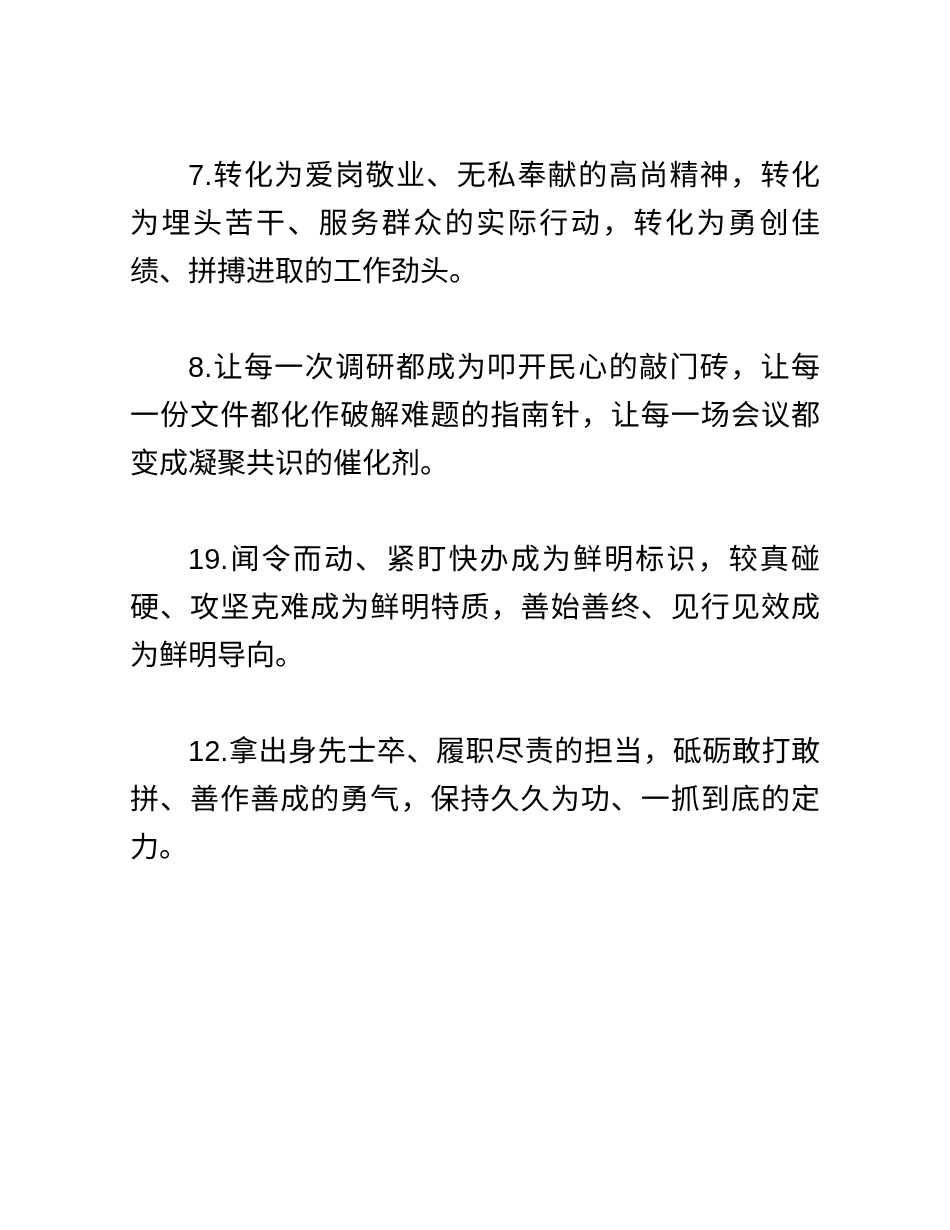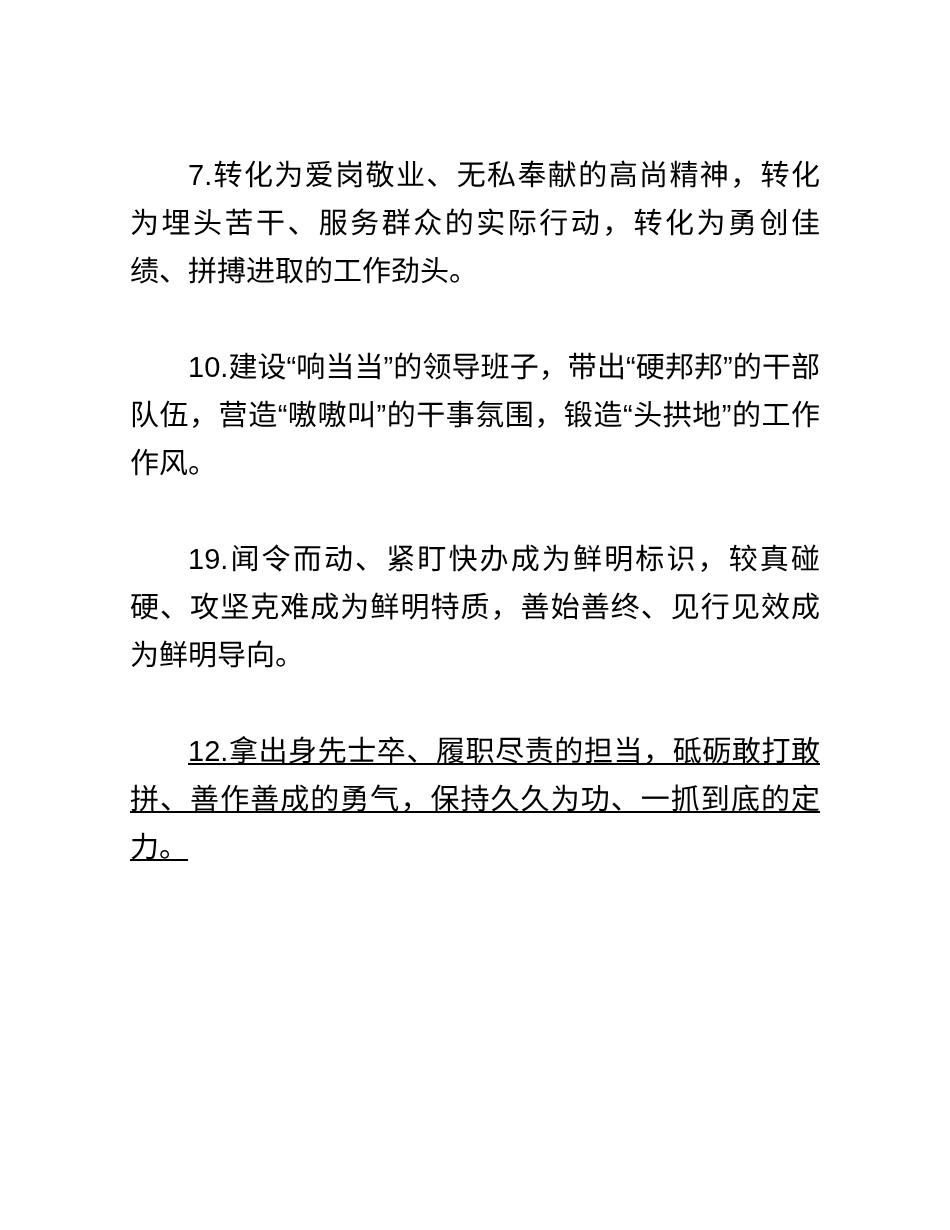--- a/index.html
+++ b/index.html
@@ -35,33 +35,32 @@
     text-justify: inter-ideograph;
     text-indent: 58px;
     margin: 0 0 48px 0;
     letter-spacing: 0px;
     word-break: break-all;
     font-weight: 400;
   }
 
   .doc-paragraph:last-child {
     margin-bottom: 0;
-    text-decoration: underline;
   }
 </style>
 </head>
 <body>
 
 <div class="page">
   <div class="page-body">
 
     <p class="doc-paragraph">7.转化为爱岗敬业、无私奉献的高尚精神，转化为埋头苦干、服务群众的实际行动，转化为勇创佳绩、拼搏进取的工作劲头。</p>
 
+    <p class="doc-paragraph">8.让每一次调研都成为叩开民心的敲门砖，让每一份文件都化作破解难题的指南针，让每一场会议都变成凝聚共识的催化剂。</p>
 
 
-    <p class="doc-paragraph">10.建设“响当当”的领导班子，带出“硬邦邦”的干部队伍，营造“嗷嗷叫”的干事氛围，锻造“头拱地”的工作作风。</p>
 
     <p class="doc-paragraph">19.闻令而动、紧盯快办成为鲜明标识，较真碰硬、攻坚克难成为鲜明特质，善始善终、见行见效成为鲜明导向。</p>
 
     <p class="doc-paragraph">12.拿出身先士卒、履职尽责的担当，砥砺敢打敢拼、善作善成的勇气，保持久久为功、一抓到底的定力。</p>
 
   </div>
 </div>
 
 </body></html>

